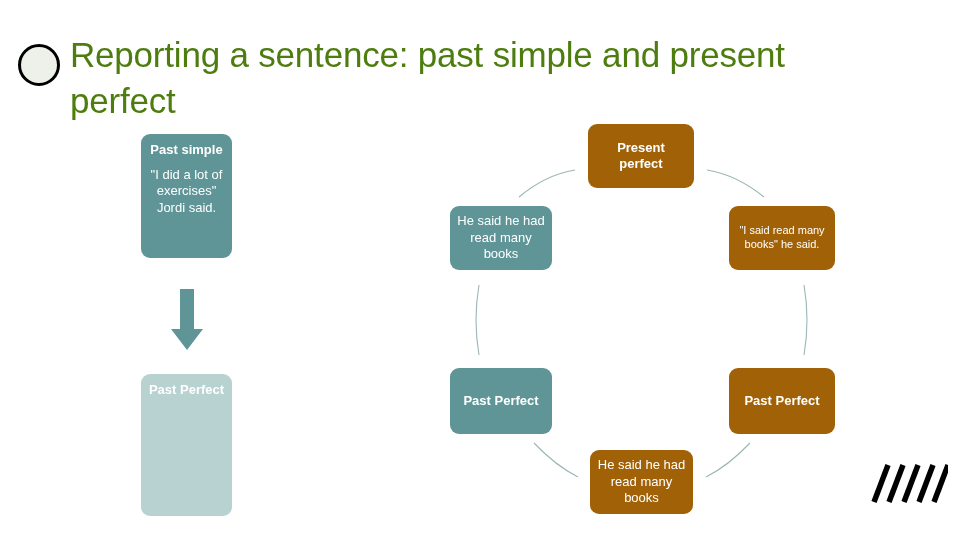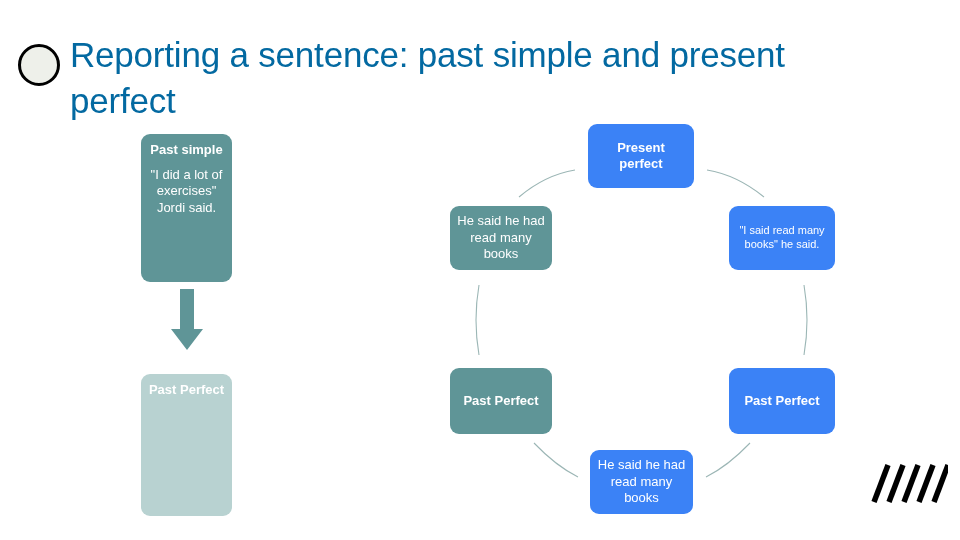--- a/index.html
+++ b/index.html
@@ -33,21 +33,21 @@
   }
 
   
   .slide-title {
     position: absolute;
     left: 70px;
     top: 32px;
     width: 800px;
     font-size: 35px;
     line-height: 46px;
-    color: #0369a1;
+    color: #4d7c0f;
     font-weight: 400;
     letter-spacing: -0.2px;
   }
 
   
   .node {
     position: absolute;
     box-sizing: border-box;
     border-radius: 9px;
     color: #ffffff;
@@ -62,26 +62,26 @@
     font-weight: bold;
     line-height: 1.24;
   }
   .node .body {
     line-height: 1.26;
     font-weight: 400;
   }
   .node .body b { font-weight: normal; }
 
   .c-teal   { background: #5f9597; }
-  .c-green  { background: #3b82f6; }
+  .c-green  { background: #a16207; }
   .c-pale   { background: #b8d2d1; }
 
   
   #box-past-simple {
-    left: 141px; top: 134px; width: 91px; height: 148px;
+    left: 141px; top: 134px; width: 91px; height: 124px;
     justify-content: flex-start;
     padding-top: 8px;
   }
   #box-past-simple .ttl  { font-size: 13px; }
   #box-past-simple .body { font-size: 13px; margin-top: 9px; }
 
   #box-past-perfect-left {
     left: 141px; top: 374px; width: 91px; height: 142px;
     justify-content: flex-start;
     padding-top: 8px;

